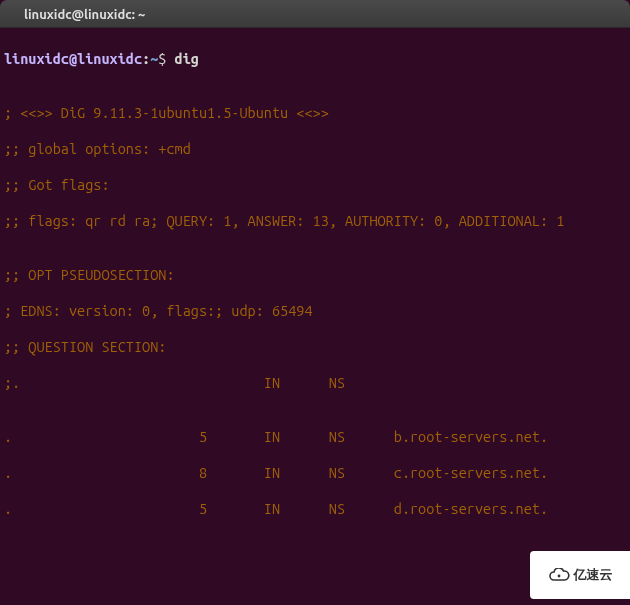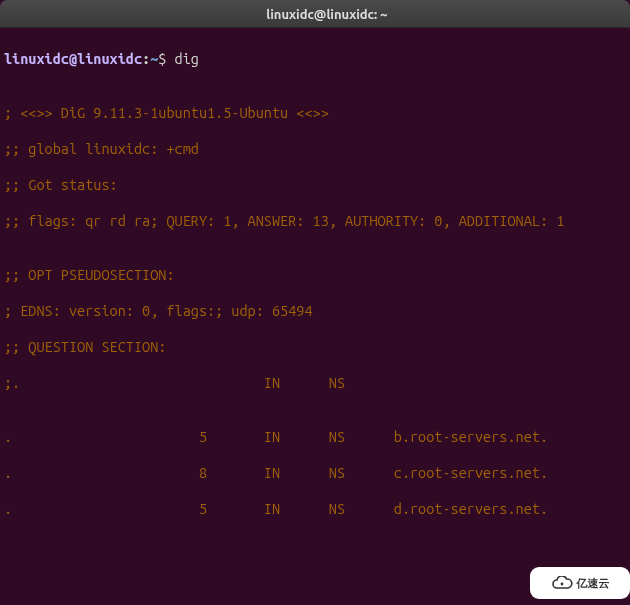--- a/index.html
+++ b/index.html
@@ -14,72 +14,71 @@
     height: 28px;
     width: 630px;
     background: linear-gradient(#4a4a4a, #3a3a3a);
     border-bottom: 1px solid #2a2a2a;
     color: #dfdfdf;
     font-family: "Ubuntu", "Segoe UI", sans-serif;
     font-size: 13px;
     font-weight: 600;
     display: flex;
     align-items: center;
-    justify-content: center;
+    justify-content: flex-start;
     border-top-left-radius: 7px;
     border-top-right-radius: 7px;
     padding-left: 24px;
   }
   .term {
     padding: 4px 4px 0 4px;
     white-space: pre;
     position: relative;
   }
   .user { color: #c4b5fd; font-weight: bold; }
   .colon { color: #d3d7cf; font-weight: bold; }
   .path { color: #729fcf; font-weight: bold; }
   .dollar { color: #d3d7cf; }
-  .cmd { color: #d3d7cf; }
+  .cmd { color: #d3d7cf; font-weight: bold; }
   .out { color: #a16207; }
   .dig-line { display: block; }
 
   
   .watermark {
     position: absolute;
     right: 0;
     bottom: 6px;
     width: 100px;
-    height: 32px;
+    height: 48px;
     background: #ffffff;
     border-top-left-radius: 4px;
     border-bottom-left-radius: 4px;
     display: flex;
     align-items: center;
     justify-content: center;
     color: #333;
     font-family: "Microsoft YaHei", sans-serif;
-    font-size: 11px;
+    font-size: 13px;
     font-weight: 600;
-    border-radius: 9px;
   }
   .watermark svg { margin-right: 4px; flex-shrink: 0; }
 </style>
 </head>
 <body>
 
 <div class="titlebar">
   <span>linuxidc@linuxidc: ~</span>
 </div>
 
 <div class="term">
 <span class="dig-line"><span class="user">linuxidc@linuxidc</span><span class="colon">:</span><span class="path">~</span><span class="dollar">$ </span><span class="cmd">dig</span></span>
 <span class="dig-line out"></span>
 <span class="dig-line out">; &lt;&lt;&gt;&gt; DiG 9.11.3-1ubuntu1.5-Ubuntu &lt;&lt;&gt;&gt;</span>
-<span class="dig-line out">;; global linuxidc: +cmd</span>
-<span class="dig-line out">;; Got status:</span>
+<span class="dig-line out">;; global options: +cmd</span>
+<span class="dig-line out">;; Got flags:</span>
 <span class="dig-line out">;; flags: qr rd ra; QUERY: 1, ANSWER: 13, AUTHORITY: 0, ADDITIONAL: 1</span>
 <span class="dig-line out"></span>
 <span class="dig-line out">;; OPT PSEUDOSECTION:</span>
 <span class="dig-line out">; EDNS: version: 0, flags:; udp: 65494</span>
 <span class="dig-line out">;; QUESTION SECTION:</span>
 <span class="dig-line out">;.                              IN      NS</span>
 <span class="dig-line out"></span>
 <span class="dig-line out">.                       5       IN      NS      b.root-servers.net.</span>
 <span class="dig-line out">.                       8       IN      NS      c.root-servers.net.</span>
 <span class="dig-line out">.                       5       IN      NS      d.root-servers.net.</span>

